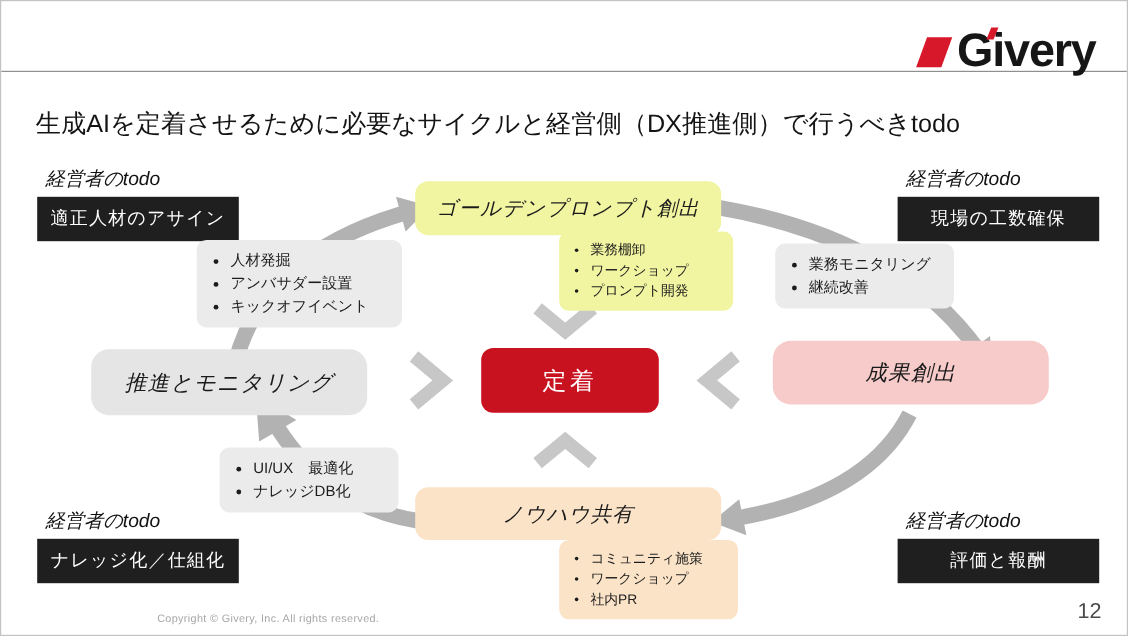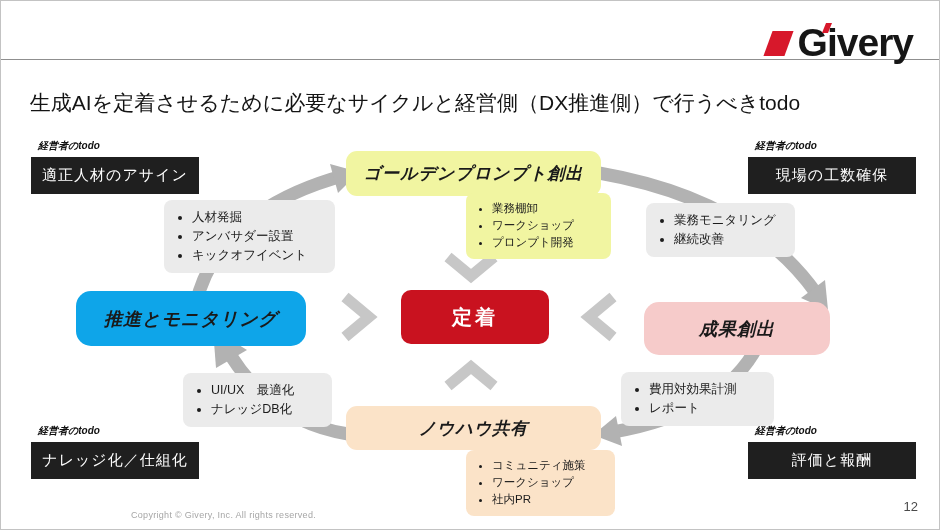--- a/index.html
+++ b/index.html
@@ -16,34 +16,34 @@
   .logo { right:26px; top:22px; display:flex; align-items:center; gap:9px; z-index:2; }
   .logo-flag { width:21px; height:25px; background:#d7182b; transform:skewX(-20deg); margin-top:2px; }
   .logo-text { font-size:39px; font-weight:800; letter-spacing:-1px; color:#161616; position:relative; line-height:1; }
   .logo-idot { position:absolute; left:26px; top:0px; width:6px; height:10px; background:#d7182b; transform:skewX(-22deg); }
 
   
   .subtitle { left:0; top:88px; width:828px; text-align:center; font-size:21px; color:#141414; z-index:2; }
 
   
   .todo { z-index:3; }
-  .todo-label { font-size:10px; font-weight:bold; font-style:italic; margin:0 0 4px 7px; color:#111; }
+  .todo-label { font-size:16px; font-weight:normal; font-style:italic; margin:0 0 4px 7px; color:#111; }
   .todo-box { background:#1f1f1f; color:#ffffff; font-size:15px; text-align:center;
               width:168px; padding:9px 0; letter-spacing:1px; }
   .todo-tl { left:30px; top:138px; }
   .todo-tr { left:747px; top:138px; }
   .todo-bl { left:30px; top:423px; }
   .todo-br { left:747px; top:423px; }
 
   
-  .stage { display:flex; align-items:center; justify-content:center; font-weight:bold;
+  .stage { display:flex; align-items:center; justify-content:center; font-weight:normal;
            font-style:italic; border-radius:11px; z-index:2; letter-spacing:1px; }
   .stage-top    { left:345px; top:150px; width:255px; height:45px; background:#f1f5a1; font-size:17px; }
-  .stage-left   { left:75px;  top:290px; width:230px; height:55px; background:#0ea5e9; font-size:18px; border-radius:15px; }
-  .stage-right  { left:643px; top:301px; width:186px; height:53px; background:#f6cbca; font-size:18px; border-radius:15px; }
+  .stage-left   { left:75px;  top:290px; width:230px; height:55px; background:#e5e5e5; font-size:18px; border-radius:15px; }
+  .stage-right  { left:643px; top:283px; width:230px; height:53px; background:#f6cbca; font-size:18px; border-radius:15px; }
   .stage-bottom { left:345px; top:405px; width:255px; height:44px; background:#fbe3c8; font-size:17px; }
   .stage-center { left:400px; top:289px; width:148px; height:54px; background:#c9121f; color:#ffffff;
                   font-style:normal; font-size:20px; border-radius:10px; letter-spacing:3px; }
 
   
   .note, .stage-notes { border-radius:8px; z-index:3; }
   .note { background:#ebebeb; font-size:12.5px; padding:7px 6px 7px 0; color:#1c1c1c; }
   .stage-notes { font-size:11.5px; padding:6px 16px 7px 0; color:#1c1c1c; }
   .sub-top    { left:465px; top:192px; width:129px; background:#f1f5a1; }
   .sub-bottom { left:465px; top:449px; width:133px; background:#fbe3c8; }
@@ -56,21 +56,21 @@
   .note li, .stage-notes li { margin:2px 0; }
 
   
   .arrows { left:0; top:0; z-index:1; }
   .band { stroke:#b2b2b2; stroke-width:13; fill:none; }
   .ah { fill:#b2b2b2; }
   .chev { stroke:#c7c7c7; stroke-width:11; fill:none; stroke-linejoin:miter; }
 
   
   .copyright { left:130px; top:509px; font-size:9px; color:#a6a6a6; letter-spacing:0.3px; z-index:2; }
-  .page-number { right:21px; top:498px; font-size:13px; color:#4a4a4a; z-index:2; }
+  .page-number { right:21px; top:498px; font-size:18px; color:#4a4a4a; z-index:2; }
 </style>
 </head>
 <body>
 
 <div class="slide">
 
   <div class="abs header-rule"></div>
   <div class="abs logo">
     <span class="logo-flag"></span>
     <span class="logo-text"><span>Givery</span><span class="logo-idot"></span></span>
@@ -144,23 +144,17 @@
       <li>業務モニタリング</li>
       <li>継続改善</li>
     </ul>
   </div>
   <div class="abs note note-lb">
     <ul>
       <li>UI/UX　最適化</li>
       <li>ナレッジDB化</li>
     </ul>
   </div>
-  <div class="abs note note-rb">
-    <ul>
-      <li>費用対効果計測</li>
-      <li>レポート</li>
-    </ul>
-  </div>
 
   <div class="abs copyright">Copyright © Givery, Inc. All rights reserved.</div>
   <div class="abs page-number">12</div>
 
 </div>
 
 </body></html>

